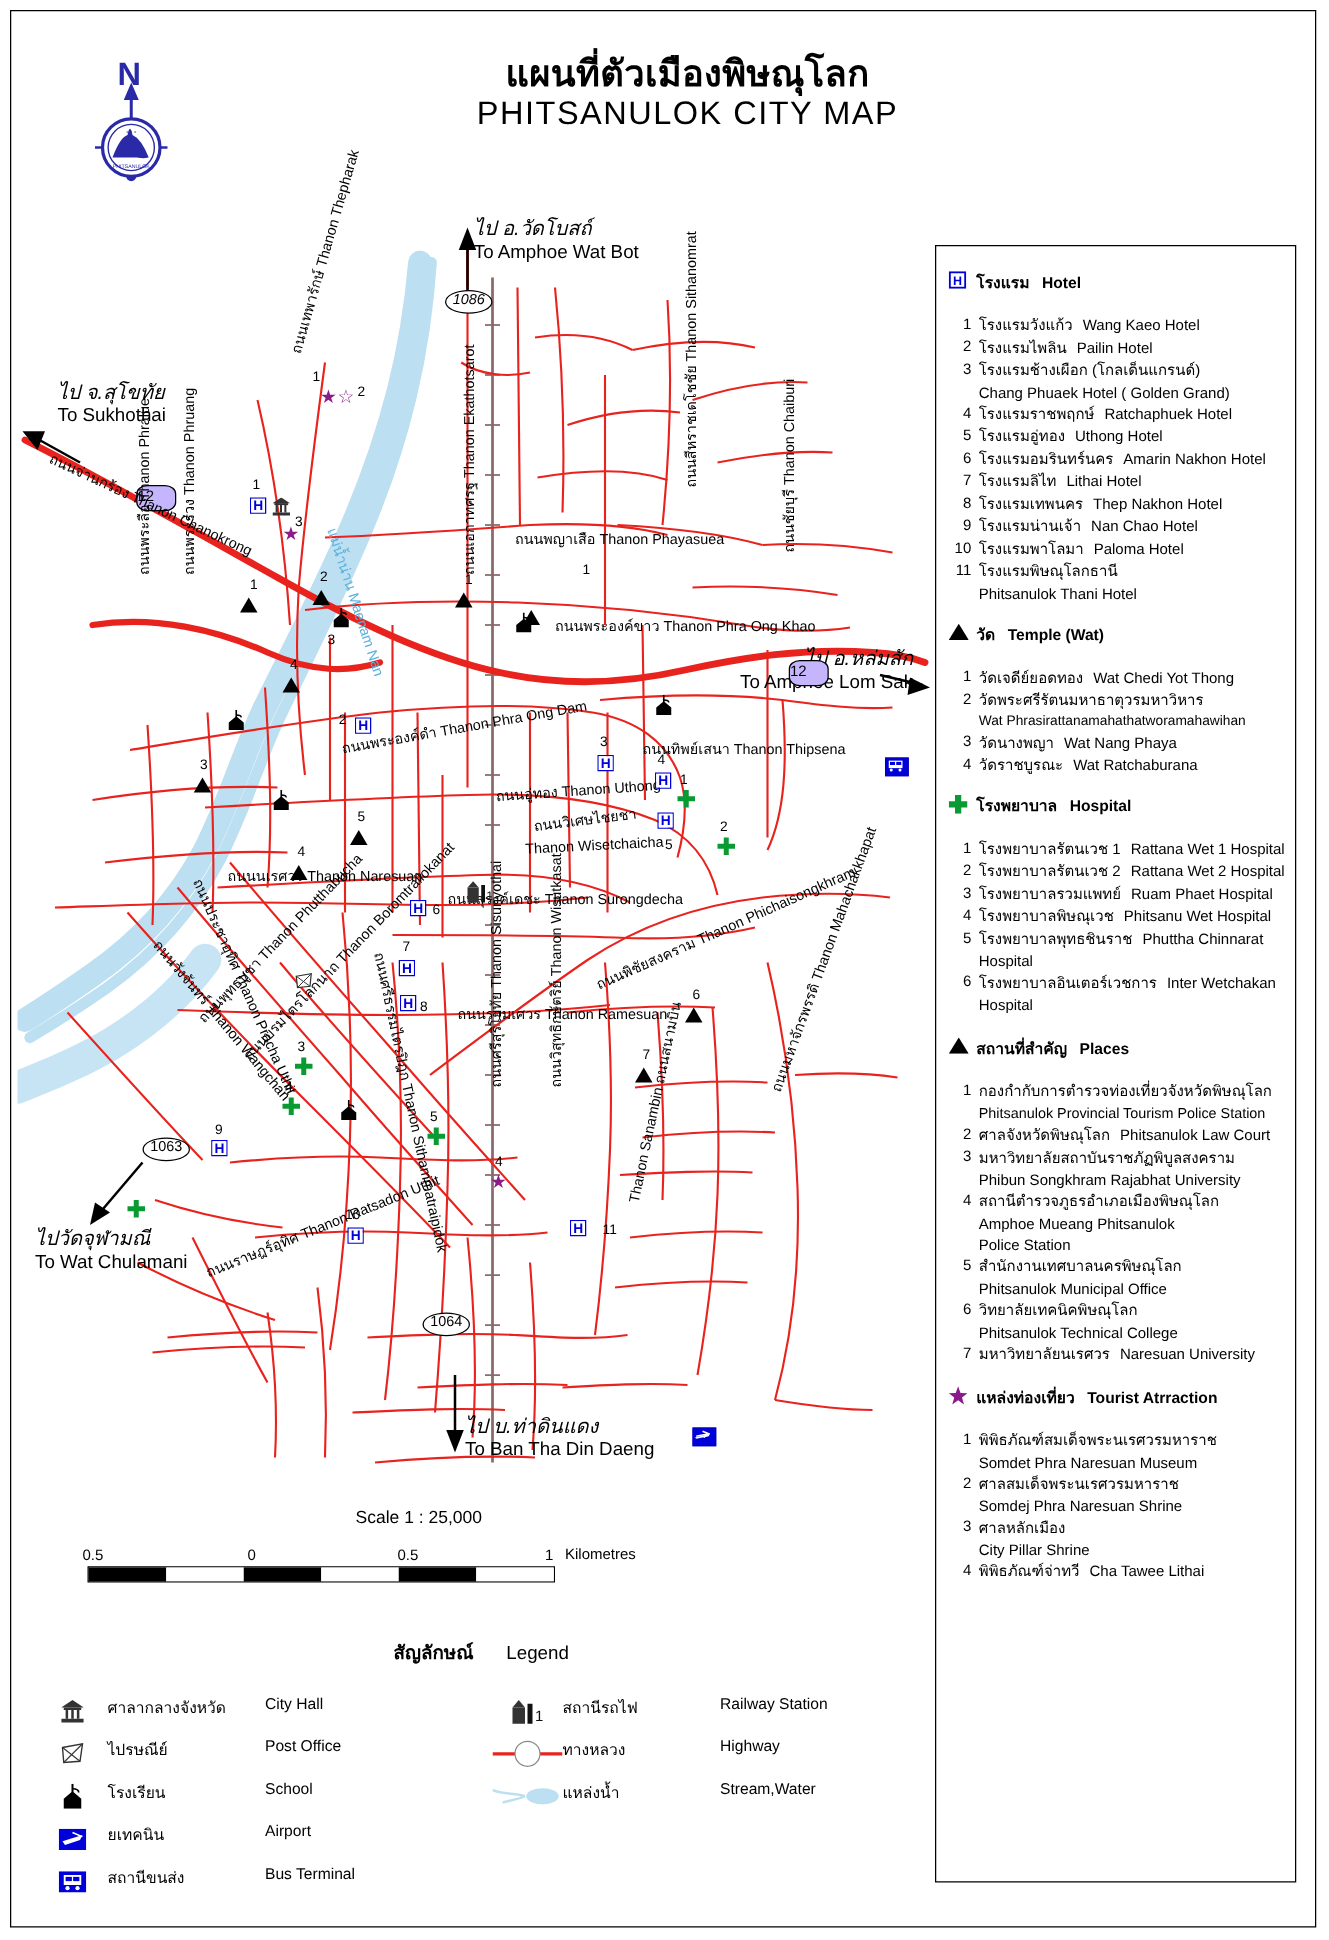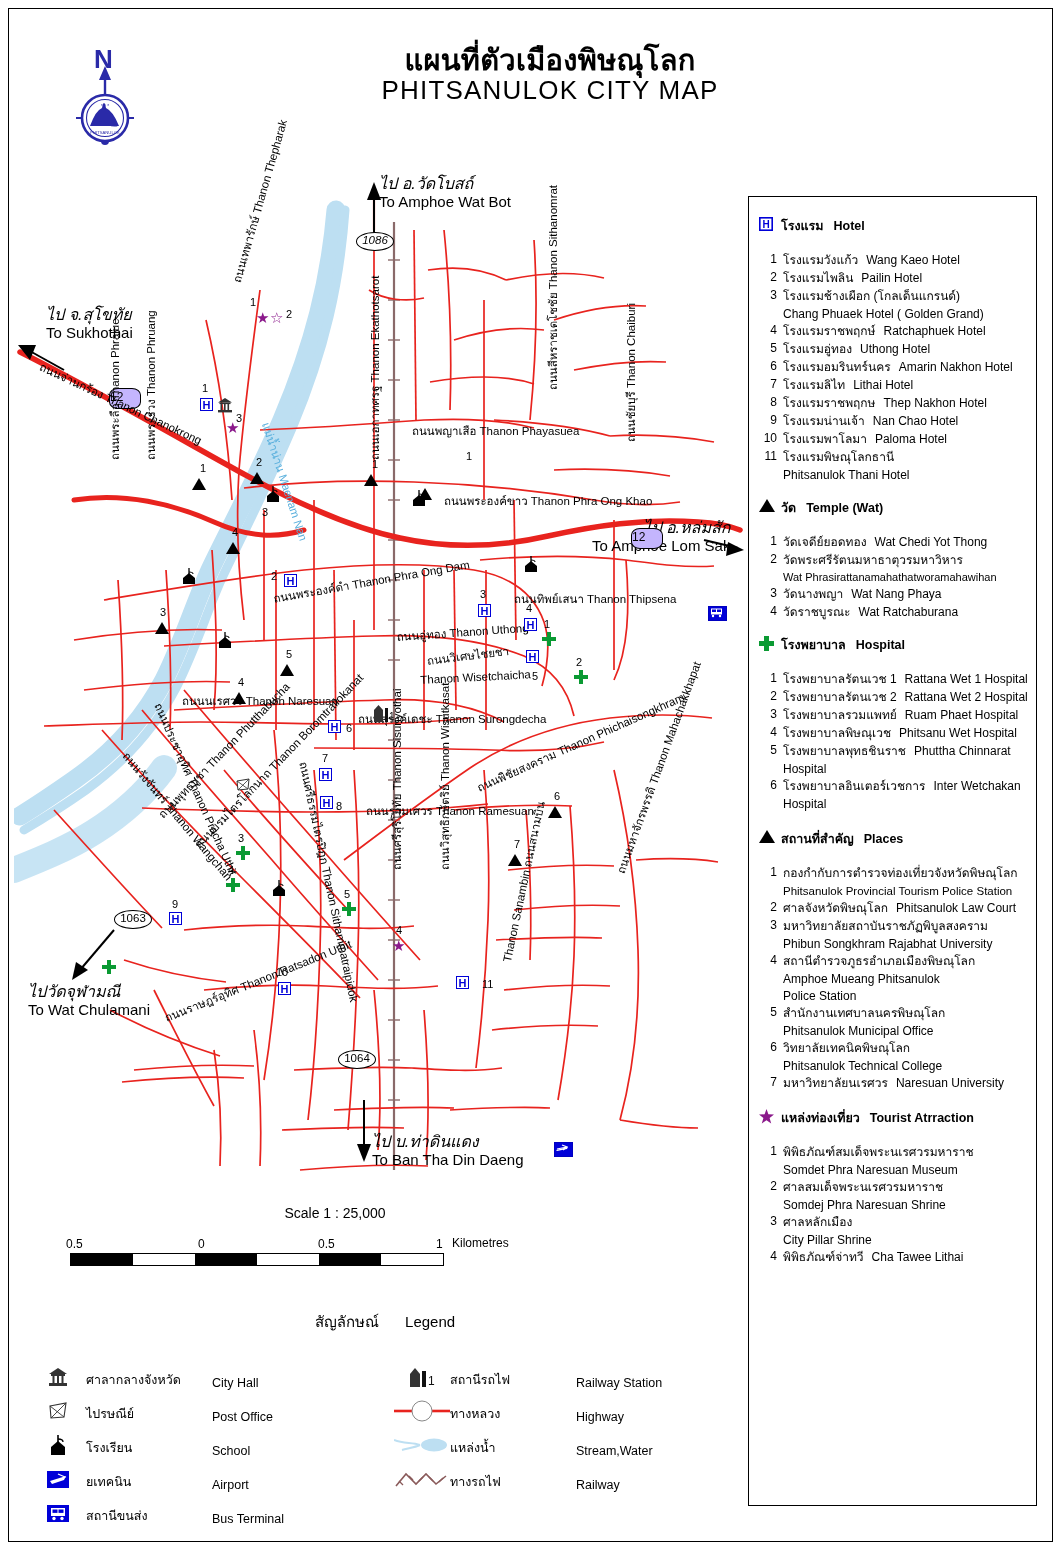--- a/index.html
+++ b/index.html
@@ -51,25 +51,25 @@
   #scale-nums span{position:absolute;font-size:12px;}
   #scale-bar{position:relative;height:11px;border:1px solid #000;display:flex;margin-top:0;width:372px;}
   #scale-bar div{flex:1;}
   .sb-black{background:#000;}
   .sb-white{background:#fff;}
   #scale-unit{position:absolute;left:382px;top:-1px;font-size:12px;}
 
   
   #legend{position:absolute;left:30px;top:1310px;width:710px;}
   #legend-title{text-align:center;font-size:15px;margin-bottom:22px;}
-  #legend-title .th{font-weight:normal;}
+  #legend-title .th{font-weight:bold;}
   #legend-title .en{margin-left:22px;}
   .lg-cols{display:flex;}
   .lg-col{width:355px;}
-  .lg-row{display:flex;align-items:flex-end;height:34px;}
+  .lg-row{display:flex;align-items:flex-start;height:34px;}
   .lg-sym{width:56px;display:flex;align-items:center;justify-content:center;height:26px;}
   .lg-th{width:126px;font-size:12.5px;}
   .lg-en{font-size:12.5px;}
 
   
   #panel{position:absolute;left:748px;top:196px;width:289px;height:1310px;border:1.2px solid #000;background:#fff;box-sizing:border-box;padding:10px 8px 6px 10px;}
   .sec-head{display:flex;align-items:flex-start;margin-top:9px;margin-bottom:9px;}
   .sec-head .sym{width:22px;display:flex;align-items:center;justify-content:flex-start;padding-top:1px;}
   .sec-head .txt{font-size:12.5px;font-weight:bold;}
   .sec-head .txt .en{margin-left:10px;font-weight:bold;}
@@ -646,36 +646,20 @@
           <div class="lg-sym" style="width:56px;">
             <svg width="56" height="22">
                 <path d="M0,6 C10,10 18,8 26,11 M8,16 C16,14 22,13 26,11" fill="none" stroke="#bddff2" stroke-width="2"></path>
               <ellipse cx="40" cy="11" rx="13" ry="6.5" fill="#bddff2"></ellipse>
               </svg>
           </div>
           <div class="lg-th">แหล่งน้ำ</div>
           <div class="lg-en">Stream,Water</div>
         </div>
 
-        <div class="lg-row">
-          <div class="lg-sym" style="width:56px;">
-            <svg width="56" height="22">
-                <polyline points="2,18 12,6 22,16 32,6 42,16 52,8" fill="none" stroke="#8a5a5a" stroke-width="1.6"></polyline>
-              <g stroke="#8a5a5a" stroke-width="1.2">
-                <line x1="5" y1="13" x2="9" y2="17"></line>
-                  <line x1="15" y1="8" x2="19" y2="12"></line>
-                <line x1="25" y1="13" x2="29" y2="9"></line>
-                  <line x1="35" y1="9" x2="39" y2="13"></line>
-                <line x1="45" y1="14" x2="49" y2="10"></line>
-                </g>
-              </svg>
-          </div>
-          <div class="lg-th">ทางรถไฟ</div>
-          <div class="lg-en">Railway</div>
-        </div>
       </div>
     </div>
   </div>
 
   <div id="panel">
 
     <div class="sec-head">
       <div class="sym">
         <svg width="14" height="14">
             <rect x="0" y="0" width="14" height="14" fill="#0000d8"></rect>
@@ -710,21 +694,21 @@
     <div class="p-item">
         <div class="p-no">6</div>
         <div class="p-tx"><span>โรงแรมอมรินทร์นคร</span><span class="en">Amarin Nakhon Hotel</span></div>
       </div>
     <div class="p-item">
         <div class="p-no">7</div>
         <div class="p-tx"><span>โรงแรมลิไท</span><span class="en">Lithai Hotel</span></div>
       </div>
     <div class="p-item">
         <div class="p-no">8</div>
-        <div class="p-tx"><span>โรงแรมราชพฤกษ</span><span class="en">Thep Nakhon Hotel</span></div>
+        <div class="p-tx"><span>โรงแรมเทพนคร</span><span class="en">Thep Nakhon Hotel</span></div>
       </div>
     <div class="p-item">
         <div class="p-no">9</div>
         <div class="p-tx"><span>โรงแรมน่านเจ้า</span><span class="en">Nan Chao Hotel</span></div>
       </div>
     <div class="p-item">
         <div class="p-no">10</div>
         <div class="p-tx"><span>โรงแรมพาโลมา</span><span class="en">Paloma Hotel</span></div>
       </div>
     <div class="p-item">

